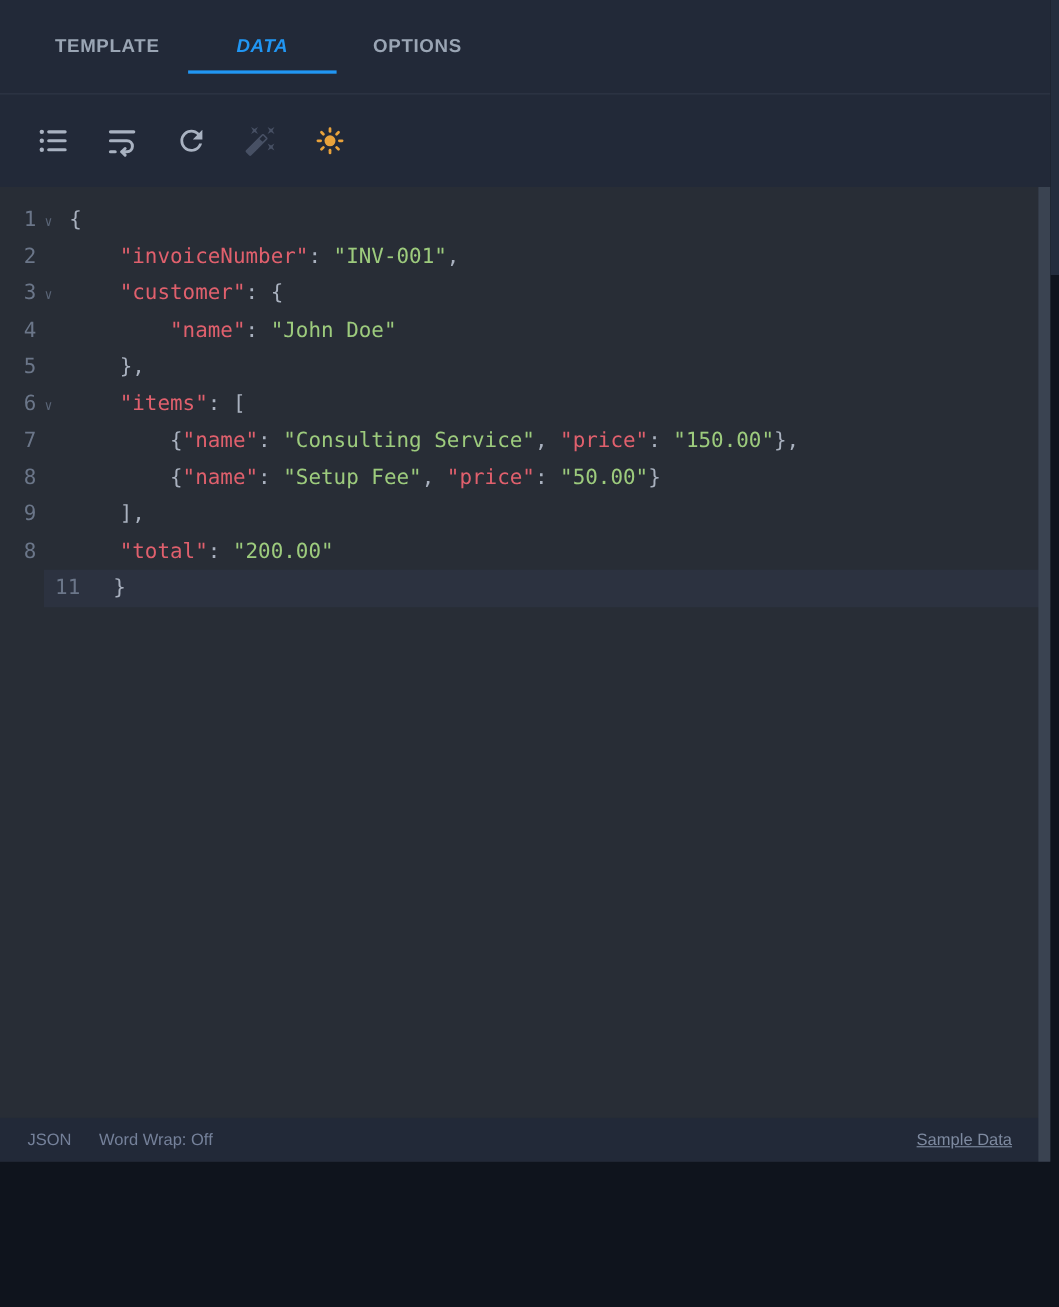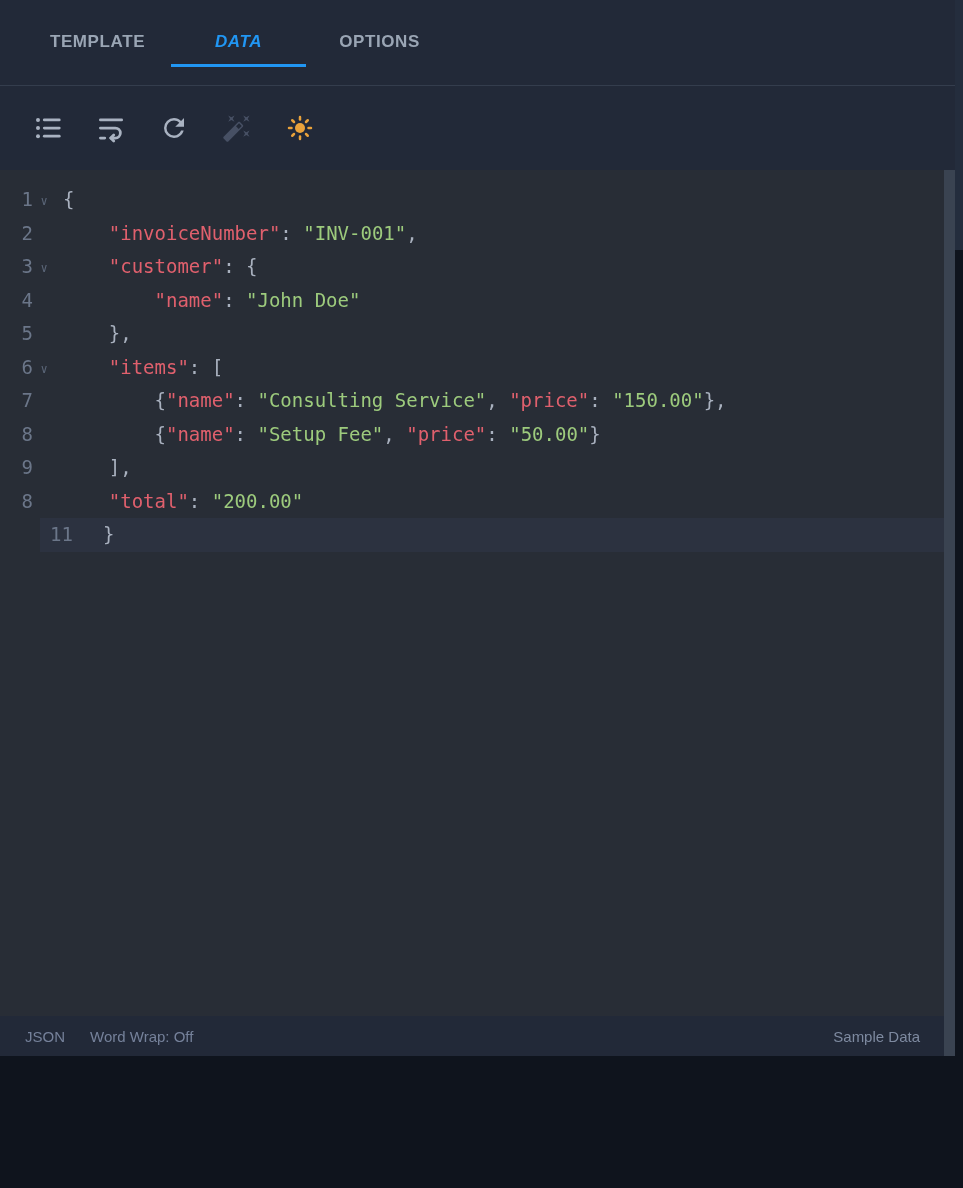--- a/index.html
+++ b/index.html
@@ -64,21 +64,21 @@
 
   
   .v-scrollbar{position:absolute;top:170px;right:0;bottom:0;width:11px;
     background:var(--scrollbar-thumb);}
 
   
   .statusbar{height:40px;flex:0 0 40px;background:var(--header-bg);
     display:flex;align-items:center;padding:0 35px 0 25px;
     color:var(--status-text);font-size:15px;}
   .status-left{display:flex;gap:25px;}
-  .status-right{margin-left:auto;color:var(--status-text-right);}
+  .status-right{margin-left:auto;color:var(--status-text-right);text-decoration:underline;}
 
   
   .page-scroll{width:8px;flex:0 0 8px;height:1188px;background:var(--page-track);
     position:relative;}
   .page-scroll-thumb{position:absolute;top:0;left:0;width:8px;height:250px;
     background:var(--page-thumb);}
 </style>
 </head>
 <body>
 

